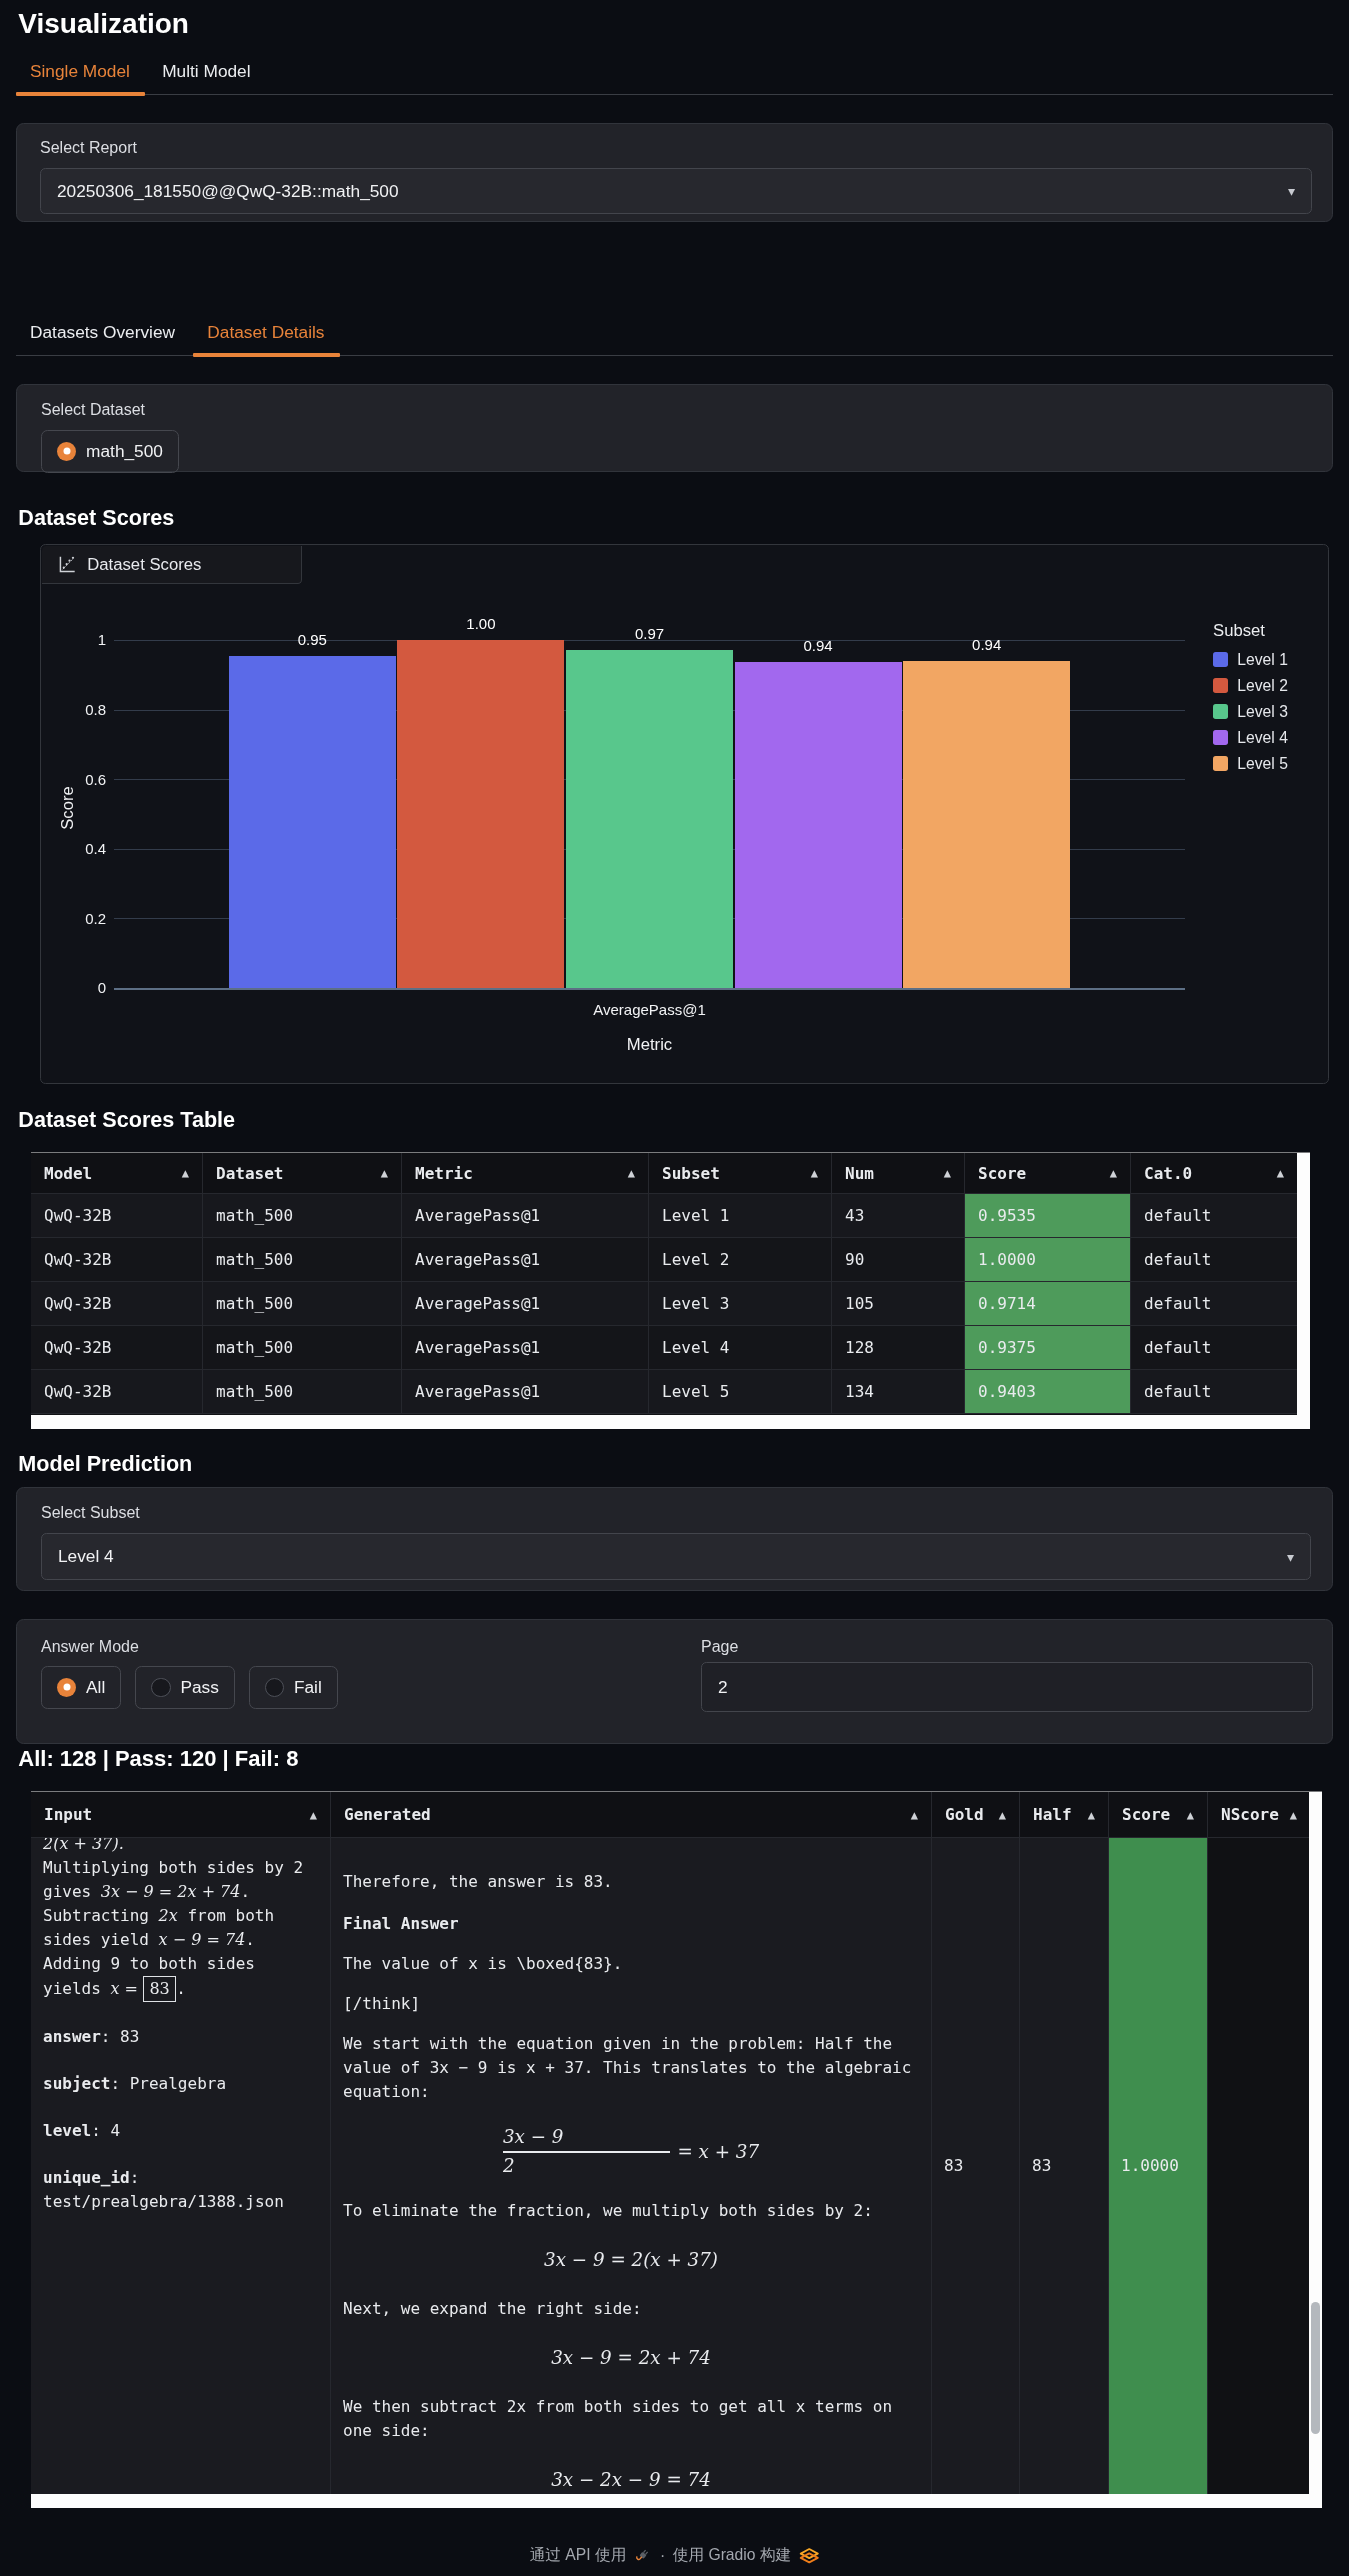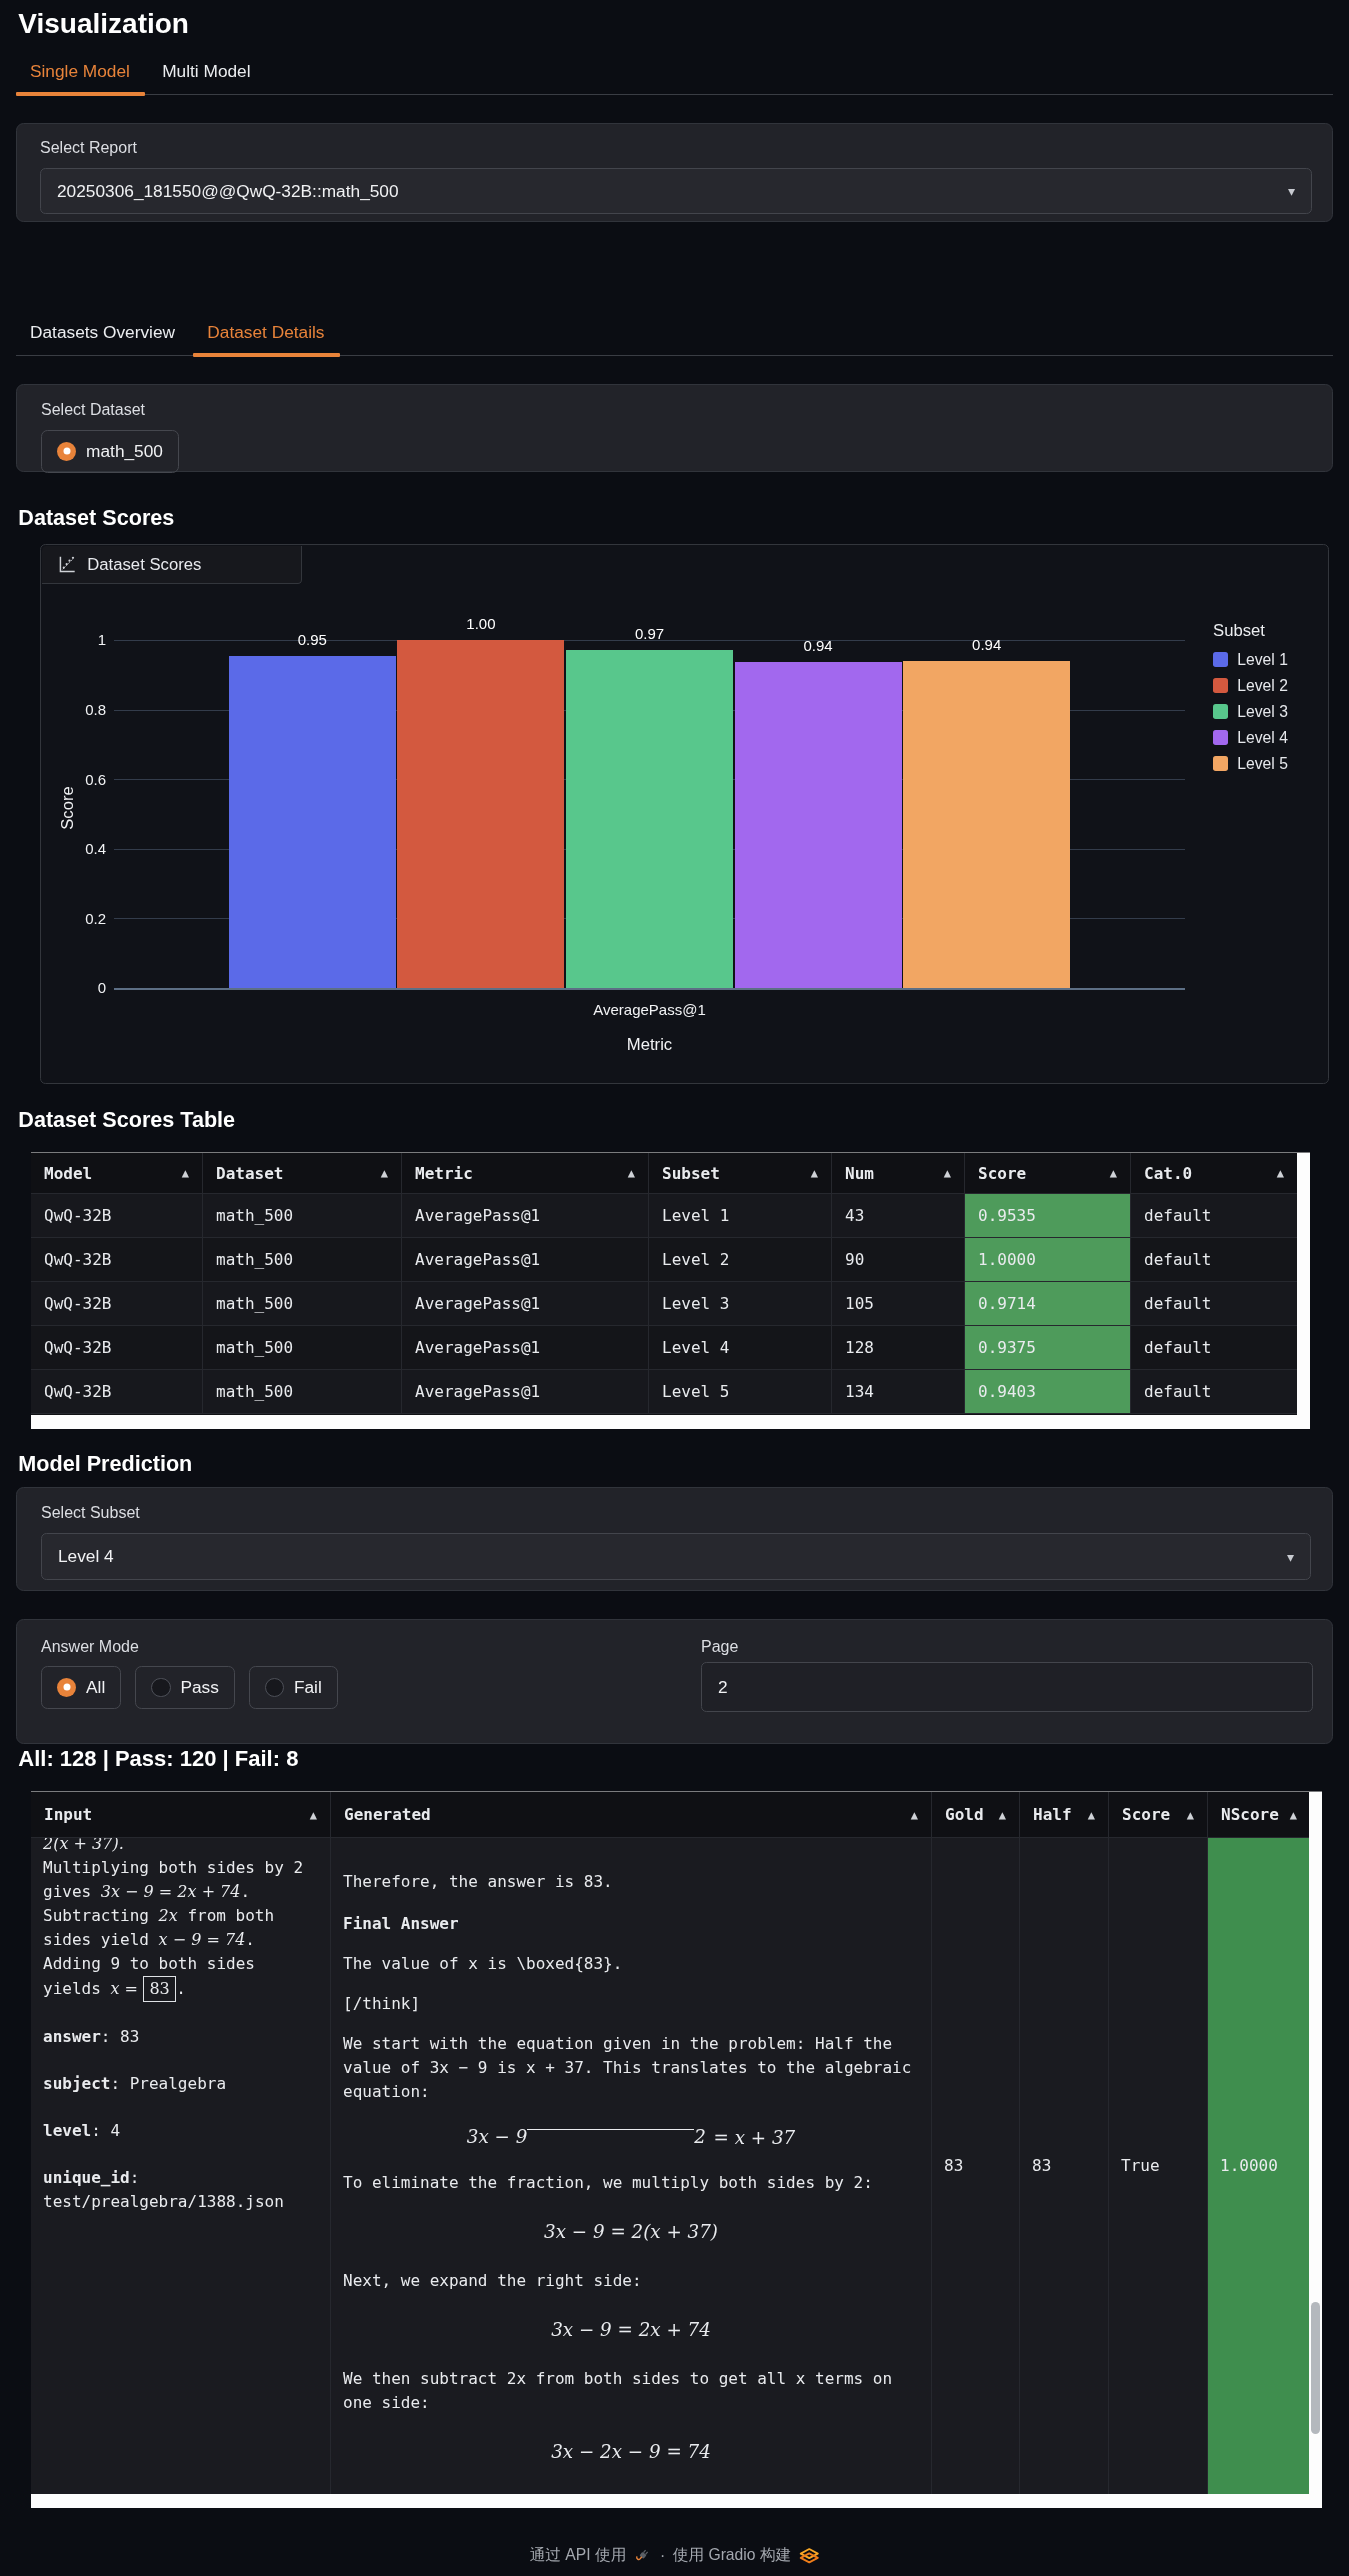--- a/index.html
+++ b/index.html
@@ -71,21 +71,21 @@
              padding:8.6px 12px;border-right:0.5px solid #26282e;box-sizing:border-box;overflow:hidden;}
   .math{font-family:"DejaVu Serif",serif;font-style:italic;}
   .boxed{border:1.1px solid #dfe2e6;padding:0 5.4px;display:inline-block;font-style:normal;
          font-family:"DejaVu Serif",serif;}
   .kv{margin-top:23px;}
   .kv b{font-weight:bold;}
   .gen-p{margin:16px 0;}
   .gen-h{margin:18.3px 0 3.2px;font-weight:bold;}
   .gen-eq{margin:25px 0;text-align:center;font-size:18.3px;}
   .fracwrap{display:flex;justify-content:center;align-items:center;gap:7.6px;margin:21.6px 0;font-size:18.3px;}
-  .frac{display:inline-flex;flex-direction:row;align-items:flex-start;line-height:1.25;}
+  .frac{display:inline-flex;flex-direction:column;align-items:flex-start;line-height:1.25;}
   .frac .bar{align-self:stretch;height:1.6px;background:#e9ebee;margin:2.2px 0;}
 
   
   .footer{display:flex;justify-content:center;align-items:center;gap:7.6px;color:#a4a8af;font-size:15.7px;}
 </style>
 </head>
 <body>
 
 <div class="page">
 
@@ -370,21 +370,20 @@
             </div>
             <div class="gen-p">To eliminate the fraction, we multiply both sides by 2:</div>
             <div class="gen-eq math">3x − 9 = 2(x + 37)</div>
             <div class="gen-p">Next, we expand the right side:</div>
             <div class="gen-eq math">3x − 9 = 2x + 74</div>
             <div class="gen-p">We then subtract 2x from both sides to get all x terms on one side:</div>
             <div class="gen-eq math">3x − 2x − 9 = 74</div>
           </div>
           <div class="pred-cell" style="display: flex; align-items: center; background: rgb(26, 27, 32);">83</div>
           <div class="pred-cell" style="display: flex; align-items: center; background: rgb(26, 27, 32);">83</div>
-          <div class="pred-cell" style="display: flex; align-items: center; background: rgb(26, 27, 32);">True</div>
           <div class="pred-cell" style="display: flex; align-items: center; background: rgb(63, 142, 78);">1.0000</div>
         </div>
       </div>
     <div class="vscroll" style="width:13px;">
       <div class="vthumb" style="top:510px;height:132px;"></div>
     </div>
     <div class="hscroll"></div>
   </div>
 
   <div class="abs footer" style="left:0;top:2545px;width:1349px;">

